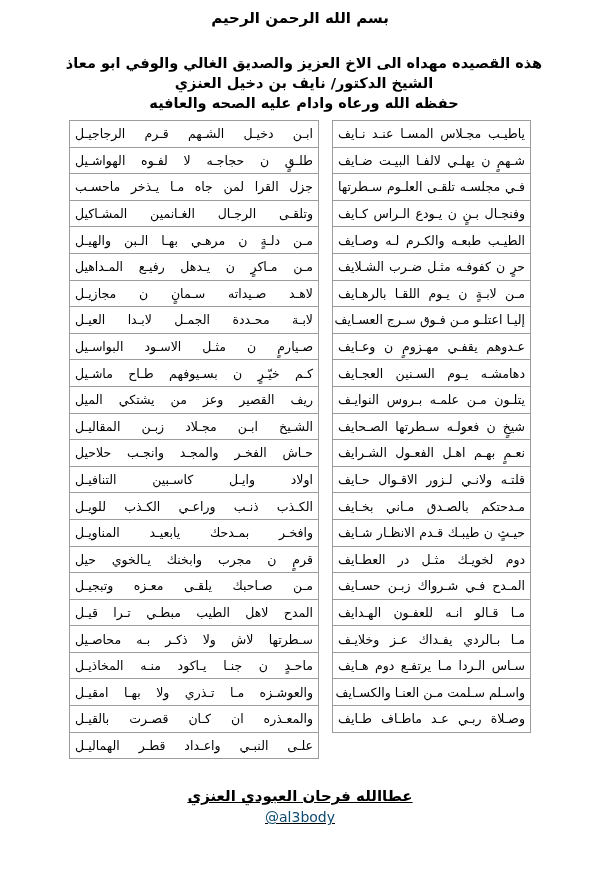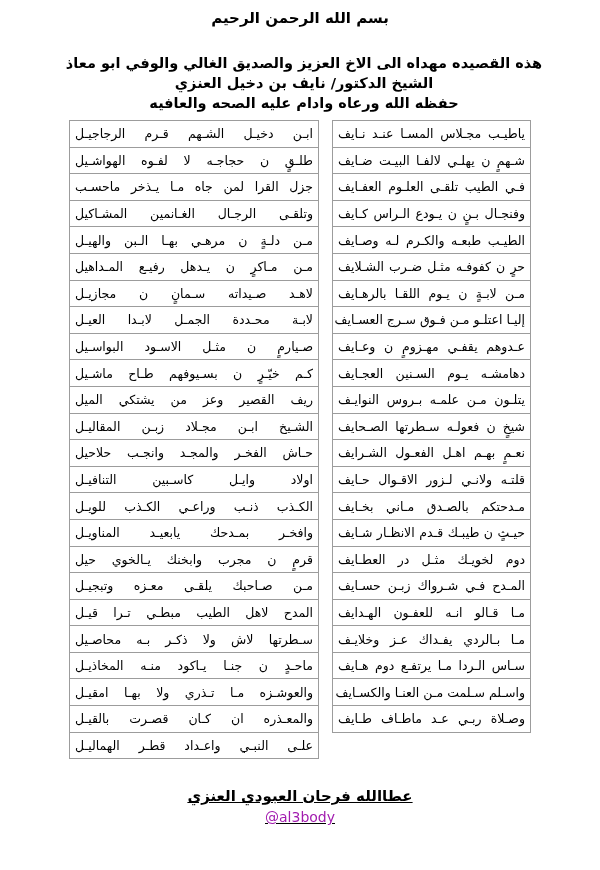--- a/index.html
+++ b/index.html
@@ -66,21 +66,21 @@
   .author {
     direction: rtl;
     font-size: 15px;
     font-weight: 700;
     line-height: 21px;
   }
   .handle {
     direction: ltr;
     font-size: 14px;
     line-height: 21px;
-    color: #a21caf;
+    color: #0c4a6e;
   }
 </style>
 </head>
 <body>
 
 <div class="page">
 
   <div class="basmala">بسم الله الرحمن الرحيم</div>
 
   <div class="dedication">
@@ -92,21 +92,21 @@
   <div class="poem">
     <table class="hemistich-table first">
       <tbody>
           <tr>
             <td lang="ar">ياطيـب مجـلاس المسـا عنـد نـايف</td>
           </tr>
           <tr>
             <td lang="ar">شـهمٍ ن يهلـي لالفـا البيـت ضـايف</td>
           </tr>
           <tr>
-            <td lang="ar">فـي الطيب تلقـى العلـوم العفـايف</td>
+            <td lang="ar">فـي مجلسـه تلقـى العلـوم سـطرتها</td>
           </tr>
           <tr>
             <td lang="ar">وفنجـال بـنٍ ن يـودع الـراس كـايف</td>
           </tr>
           <tr>
             <td lang="ar">الطيـب طبعـه والكـرم لـه وصـايف</td>
           </tr>
           <tr>
             <td lang="ar">حرٍ ن كفوفـه مثـل ضـرب الشـلايف</td>
           </tr>

